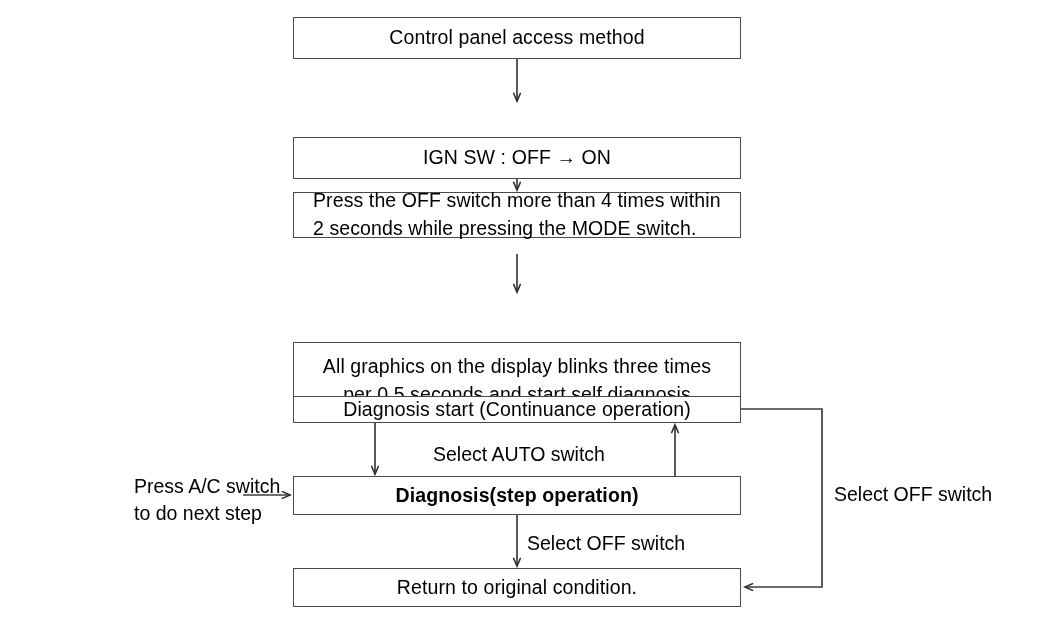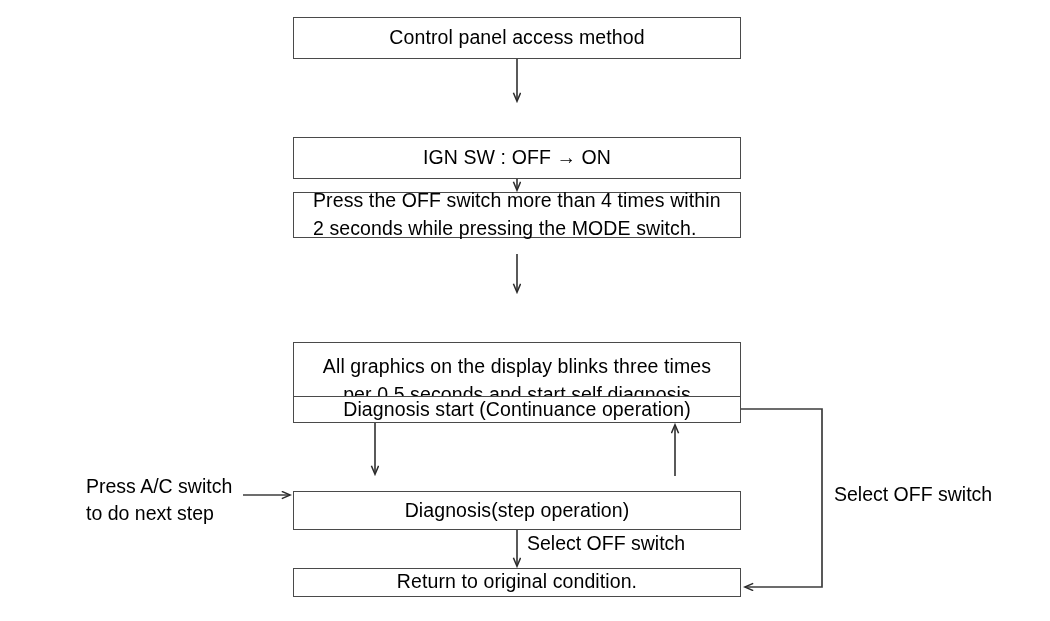--- a/index.html
+++ b/index.html
@@ -46,21 +46,21 @@
     width: 100%;
     padding-left: 19px;
   }
   .edge-label {
     position: absolute;
     font-size: 19.5px;
     color: #000000;
     white-space: pre-line;
     line-height: 1.38;
   }
-  .edge-label.align-left { text-align: left; }
+  .edge-label.align-left { text-align: left; margin-left: 48px; }
   svg.wires {
     position: absolute;
     left: 0;
     top: 0;
     width: 1050px;
     height: 621px;
     pointer-events: none;
   }
 </style>
 </head>
@@ -112,28 +112,29 @@
 
   <div class="node-box" style="left:293px; top:294px; width:448px; height:78px;margin-top:48px;">
     <span class="node-text">All graphics on the display blinks three times
 per 0.5 seconds and start self diagnosis</span>
   </div>
 
   <div class="node-box" style="left:293px; top:396px; width:448px; height:27px;text-align:right;">
     <span class="node-text">Diagnosis start (Continuance operation)</span>
   </div>
 
-  <div class="node-box" style="left:293px; top:491px; width:448px; height:39px;">
+  <div class="node-box" style="left:293px; top:476px; width:448px; height:39px;font-weight:bold;">
     <span class="node-text">Diagnosis(step operation)</span>
   </div>
 
-  <div class="node-box" style="left:293px; top:568px; width:448px; height:29px;align-items:flex-end;">
+  <div class="node-box" style="left:293px; top:568px; width:448px; height:39px;">
     <span class="node-text">Return to original condition.</span>
   </div>
 
+  <div class="edge-label" style="left:433px; top:441px;">Select AUTO switch</div>
 
   <div class="edge-label" style="left:527px; top:530px;">Select OFF switch</div>
 
   <div class="edge-label" style="left:834px; top:481px;">Select OFF switch</div>
 
   <div class="edge-label align-left" style="left:86px; top:473px;">Press A/C switch
 to do next step</div>
 
 </div>
 

